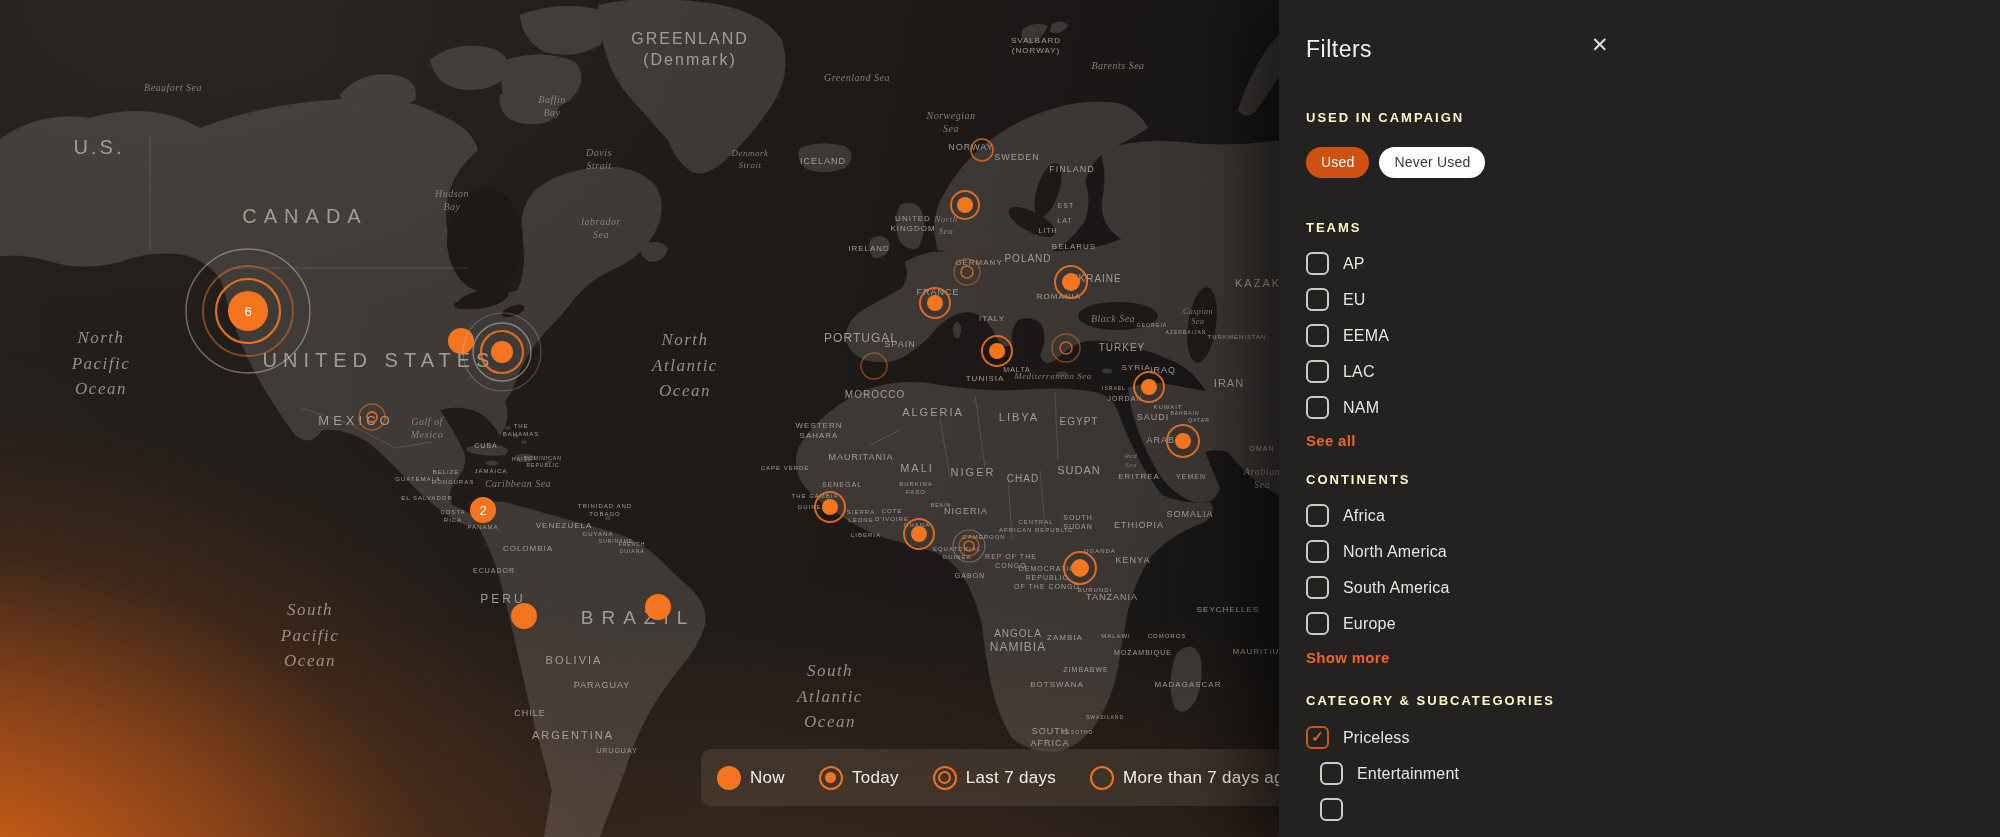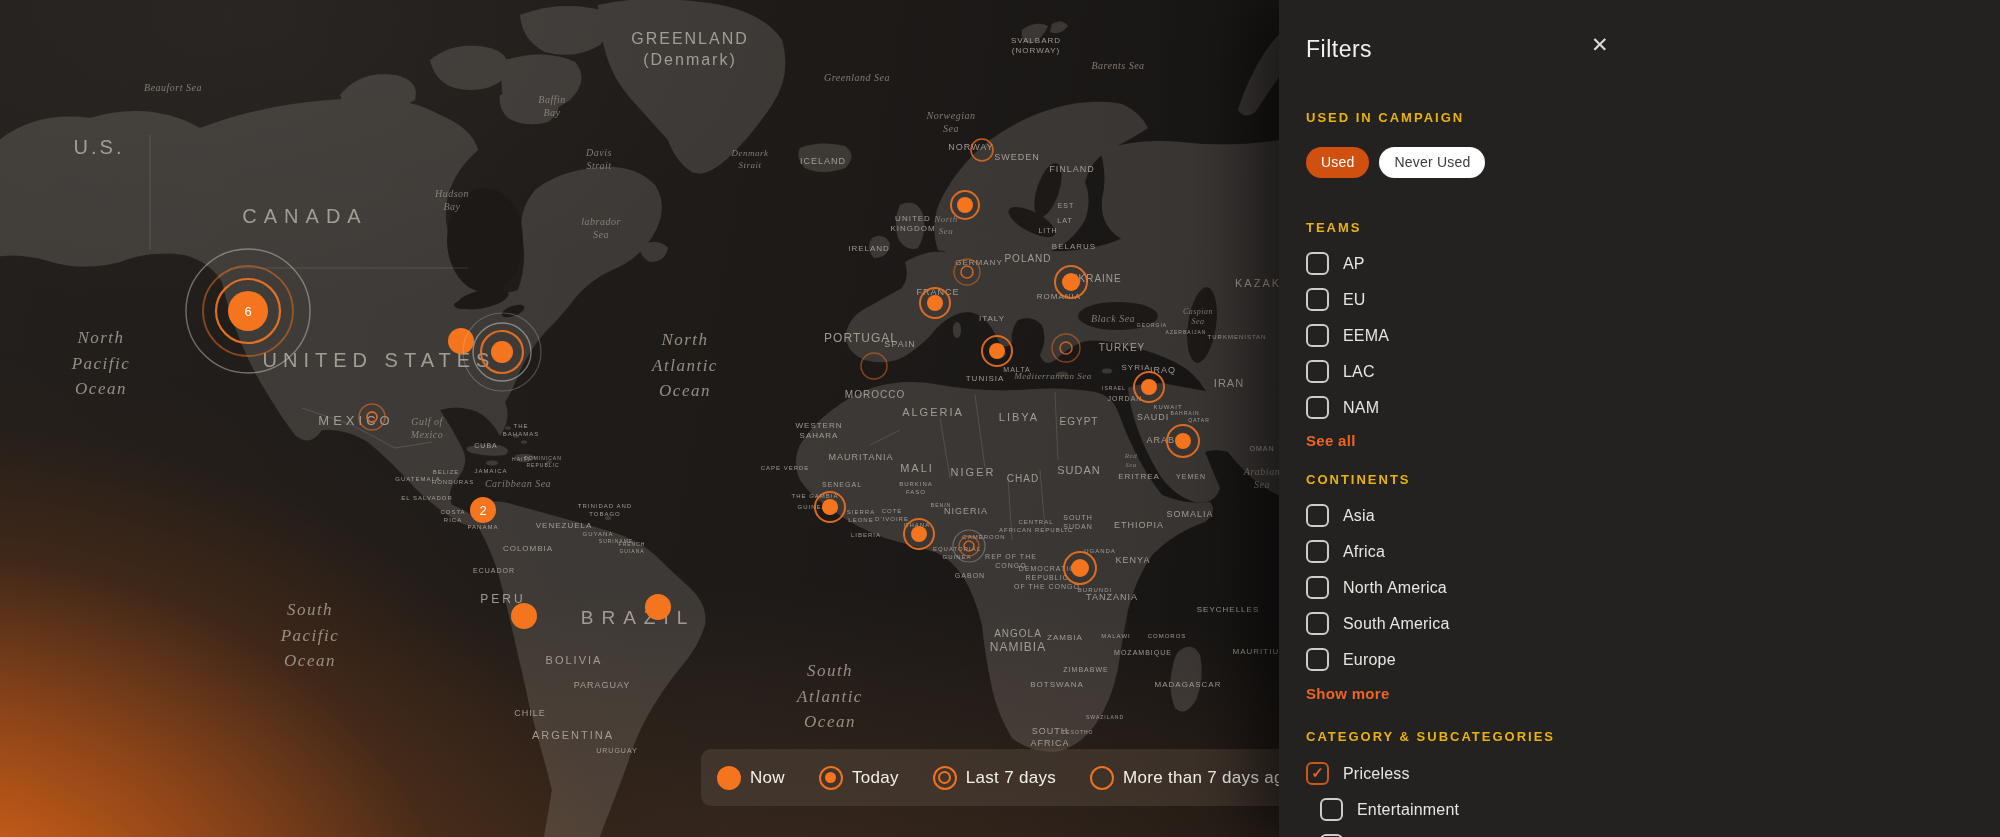--- a/index.html
+++ b/index.html
@@ -36,21 +36,21 @@
   .lg-last7::after{content:"";position:absolute;left:50%;top:50%;width:9px;height:9px;margin:-6.5px 0 0 -6.5px;border-radius:50%;border:2px solid #ee7220;}
   .lg-older{border:2.5px solid #ee7220;}
   
   #panel{
     position:absolute;left:1279px;top:0;width:721px;height:837px;z-index:10;
     background:#232221;box-shadow:-28px 0 60px rgba(0,0,0,.55);
     padding:0 0 0 27px;box-sizing:border-box;color:#eceae6;
   }
   #panel-title{margin-top:36px;font-size:23px;font-weight:400;letter-spacing:.5px;color:#f1f0ee;height:26px;}
   #panel-close{position:absolute;left:312px;top:34px;font-size:21px;font-weight:300;color:#dddcda;cursor:pointer;line-height:1;}
-  .sec-label{font-size:13px;font-weight:700;letter-spacing:2px;color:#eab308;height:15px;}
+  .sec-label{font-size:13px;font-weight:700;letter-spacing:2px;color:#fef9c3;height:15px;}
   #sec-used{margin-top:48px;}
   #pill-row{margin-top:22px;display:flex;gap:10px;align-items:center;height:31px;}
   .pill{font-size:14px;border-radius:16px;padding:7px 15px;line-height:1.2;letter-spacing:.2px;cursor:pointer;}
   .pill-on{background:#d0500f;color:#ffffff;}
   .pill-off{background:#ffffff;color:#3a3a3a;}
   #sec-teams{margin-top:42px;}
   .checklist{margin-top:17px;}
   .check-row{display:flex;align-items:center;gap:14px;margin-bottom:13px;height:23px;}
   .cb{width:19px;height:19px;border:2px solid #cfccc7;border-radius:6px;flex:none;cursor:pointer;
       display:flex;align-items:center;justify-content:center;}
@@ -486,24 +486,20 @@
           <div class="cb"></div>
           <span class="check-label">NAM</span>
         </div>
       </div>
     <div class="link" id="see-all">See all</div>
 
     <div class="sec-label" id="sec-continents">CONTINENTS</div>
     <div class="checklist" id="continents-list">
         <div class="check-row">
           <div class="cb"></div>
-          <span class="check-label">Asia</span>
-        </div>
-        <div class="check-row">
-          <div class="cb"></div>
           <span class="check-label">Africa</span>
         </div>
         <div class="check-row">
           <div class="cb"></div>
           <span class="check-label">North America</span>
         </div>
         <div class="check-row">
           <div class="cb"></div>
           <span class="check-label">South America</span>
         </div>

